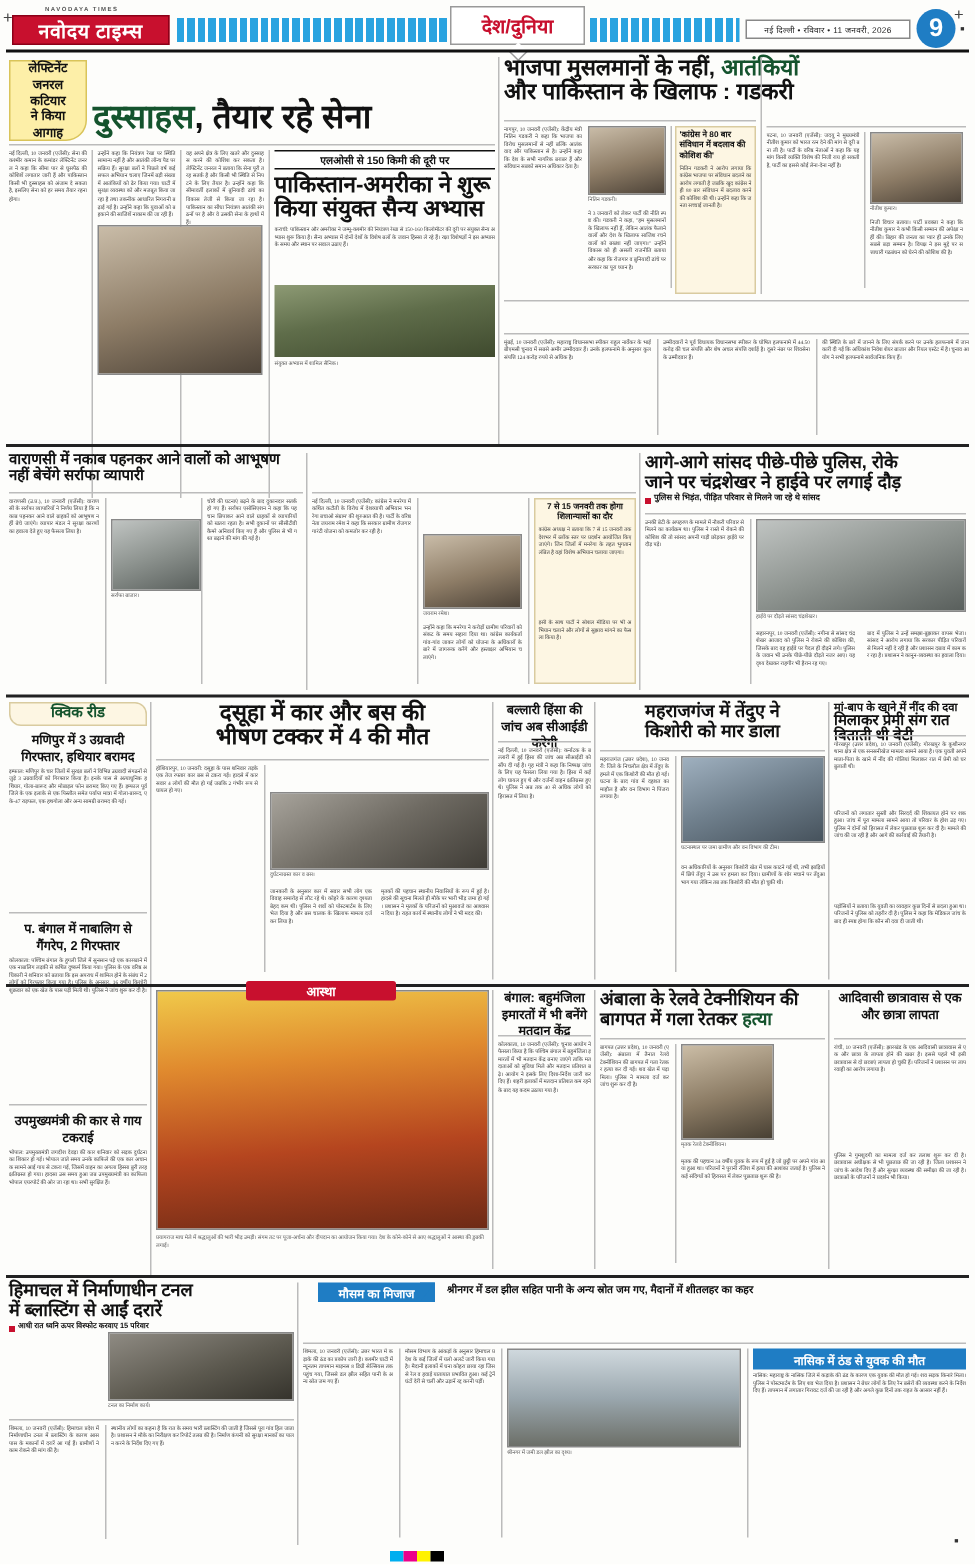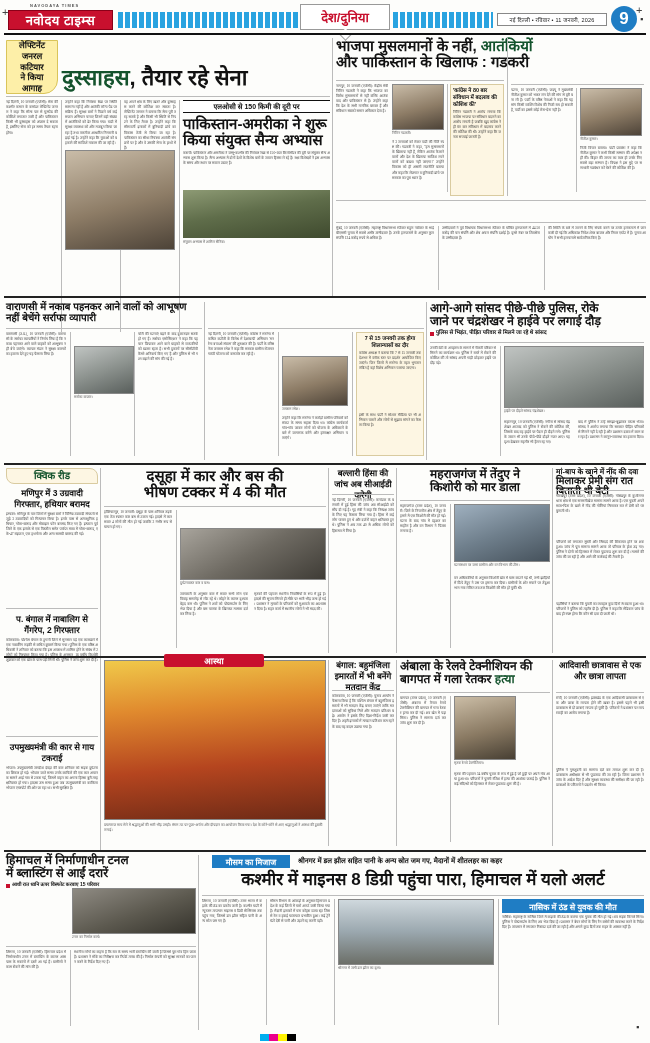--- a/index.html
+++ b/index.html
@@ -361,21 +361,20 @@
     <div class="vline" style="left:64px;top:96px;height:76px;"></div>
     <div class="body-col" style="position:absolute;left:68px;top:96px;width:122px;height:76px;">स्थानीय लोगों का कहना है कि रात के समय भारी ब्लास्टिंग की जाती है जिससे पूरा गांव हिल जाता है। प्रशासन ने मौके का निरीक्षण कर रिपोर्ट तलब की है। निर्माण कंपनी को सुरक्षा मानकों का पालन करने के निर्देश दिए गए हैं।</div>
   </div>
 
   <div class="vline" style="left:198px;top:855px;height:175px;"></div>
 
   <div style="position:absolute;left:202px;top:855px;width:442px;height:175px;">
     <div class="bluelabel" style="position:absolute;left:0;top:0;width:78px;height:13px;margin-left:10px;">मौसम का मिजाज</div>
     <div style="position:absolute;left:78px;top:0;width:0;height:0;border-top:13px solid #1f7dc4;border-right:10px solid transparent;"></div>
     <div class="hl" style="position:absolute;left:96px;top:2px;font-size:7px;">श्रीनगर में डल झील सहित पानी के अन्य स्रोत जम गए, मैदानों में शीतलहर का कहर</div>
-    <div class="hl hl-lg" style="position:absolute;left:0;top:16px;width:442px;text-align:center;font-size:17px;">कश्मीर में माइनस 8 डिग्री पहुंचा पारा, हिमाचल में यलो अलर्ट</div>
     <div class="hline" style="left:0;top:40px;width:442px;"></div>
     <div class="body-col" style="position:absolute;left:0;top:44px;width:60px;height:126px;">शिमला, 10 जनवरी (एजेंसी): उत्तर भारत में कड़ाके की ठंड का प्रकोप जारी है। कश्मीर घाटी में न्यूनतम तापमान माइनस 8 डिग्री सेल्सियस तक पहुंच गया, जिससे डल झील सहित पानी के अन्य स्रोत जम गए हैं।</div>
     <div class="vline" style="left:64px;top:44px;height:126px;"></div>
     <div class="body-col" style="position:absolute;left:68px;top:44px;width:60px;height:126px;">मौसम विभाग के आंकड़ों के अनुसार हिमाचल प्रदेश के कई जिलों में यलो अलर्ट जारी किया गया है। मैदानी इलाकों में घना कोहरा छाया रहा जिससे रेल व हवाई यातायात प्रभावित हुआ। कई ट्रेनें घंटों देरी से चलीं और उड़ानें रद्द करनी पड़ीं।</div>
     <div class="vline" style="left:132px;top:44px;height:126px;"></div>
     <div class="photo lake" style="position:absolute;left:136px;top:44px;width:156px;height:66px;border:1px solid #888;"></div>
     <div class="cap" style="position:absolute;left:136px;top:111px;width:156px;">श्रीनगर में जमी डल झील का दृश्य।</div>
     <div class="vline" style="left:296px;top:44px;height:126px;"></div>
     <div class="bluelabel" style="position:absolute;left:300px;top:44px;width:142px;height:14px;">नासिक में ठंड से युवक की मौत</div>
     <div class="body-col" style="position:absolute;left:300px;top:60px;width:142px;height:110px;">नासिक: महाराष्ट्र के नासिक जिले में कड़ाके की ठंड के कारण एक युवक की मौत हो गई। शव सड़क किनारे मिला। पुलिस ने पोस्टमार्टम के लिए शव भेज दिया है। प्रशासन ने बेघर लोगों के लिए रैन बसेरों की व्यवस्था करने के निर्देश दिए हैं। तापमान में लगातार गिरावट दर्ज की जा रही है और अगले कुछ दिनों तक राहत के आसार नहीं हैं।</div>

